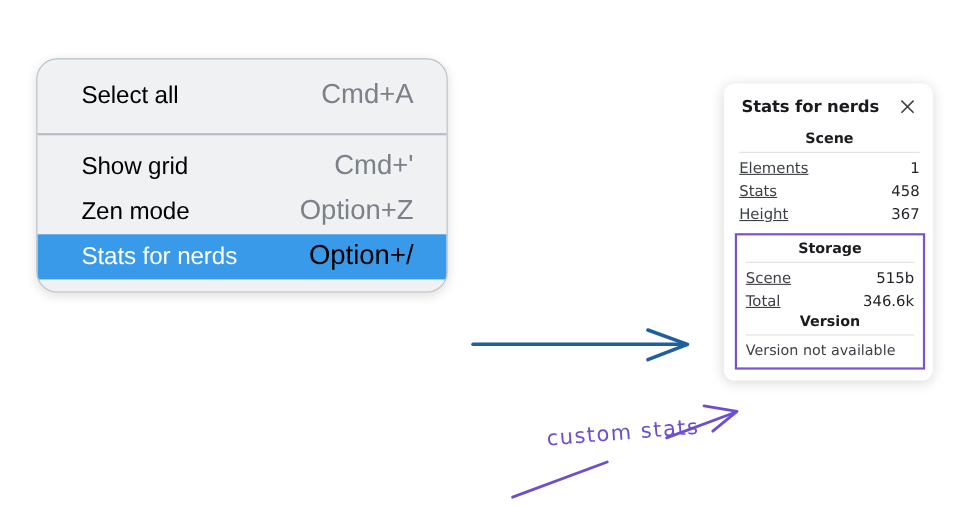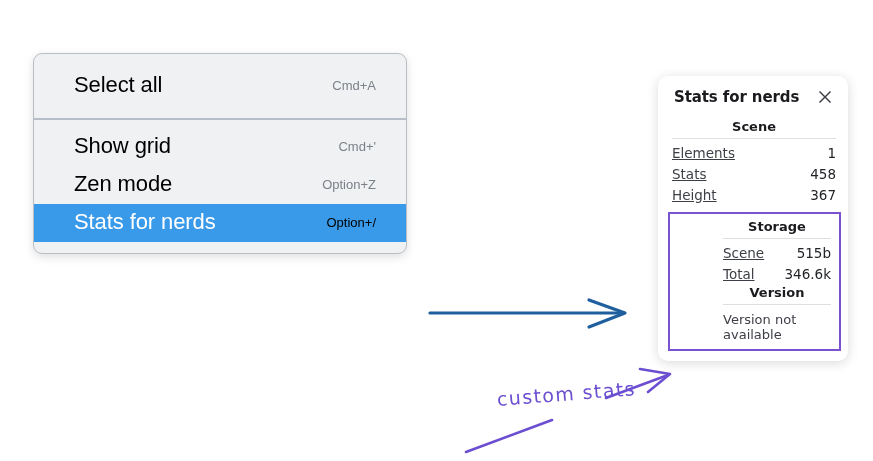--- a/index.html
+++ b/index.html
@@ -17,21 +17,21 @@
   }
 
   
   .context-menu {
     position: absolute;
     left: 33px;
     top: 53px;
     width: 372px;
     background: #f0f1f3;
     border: 1px solid #b9bec6;
-    border-radius: 9px;
+    border-radius: 19px;
     box-shadow: 0 3px 10px rgba(0,0,0,0.13);
     overflow: hidden;
   }
   .menu-group {
     padding: 11px 0 11px 0;
   }
   .menu-group.group-top { padding: 13px 0 13px 0; }
   .menu-group.group-bottom { padding: 8px 0 11px 0; text-align: center; }
   .menu-sep {
     height: 2px;
@@ -46,21 +46,21 @@
     cursor: default;
     box-sizing: border-box;
   }
   .menu-item .mi-label {
     font-size: 22px;
     color: #000000;
     letter-spacing: -0.1px;
     white-space: nowrap;
   }
   .menu-item .mi-shortcut {
-    font-size: 13px;
+    font-size: 25px;
     color: #7c8189;
     white-space: nowrap;
   }
   .menu-item.selected {
     background: #3a9aea;
   }
   .menu-item.selected .mi-label { color: #ffffff; }
   .menu-item.selected .mi-shortcut { color: #000000; }
 
   
@@ -122,21 +122,21 @@
     padding: 2.5px 0;
   }
   .stat-row .sr-key { color: #3c3f45; text-decoration: underline; }
   .stat-row .sr-val { color: #222428; }
 
   .purple-box {
     border: 2px solid #7a52cf;
     margin: 7px 7px 0 10px;
     padding: 4px 0 6px 0;
   }
-  .purple-box .section-body { padding: 0 8px 0 25px; margin-left: 28px; }
+  .purple-box .section-body { padding: 0 8px 0 8px; }
   .version-text {
     font-size: 13px;
     color: #3c3f45;
     padding: 4px 0 1px 0;
   }
 
   
   .annot-svg {
     position: absolute;
     left: 0;

